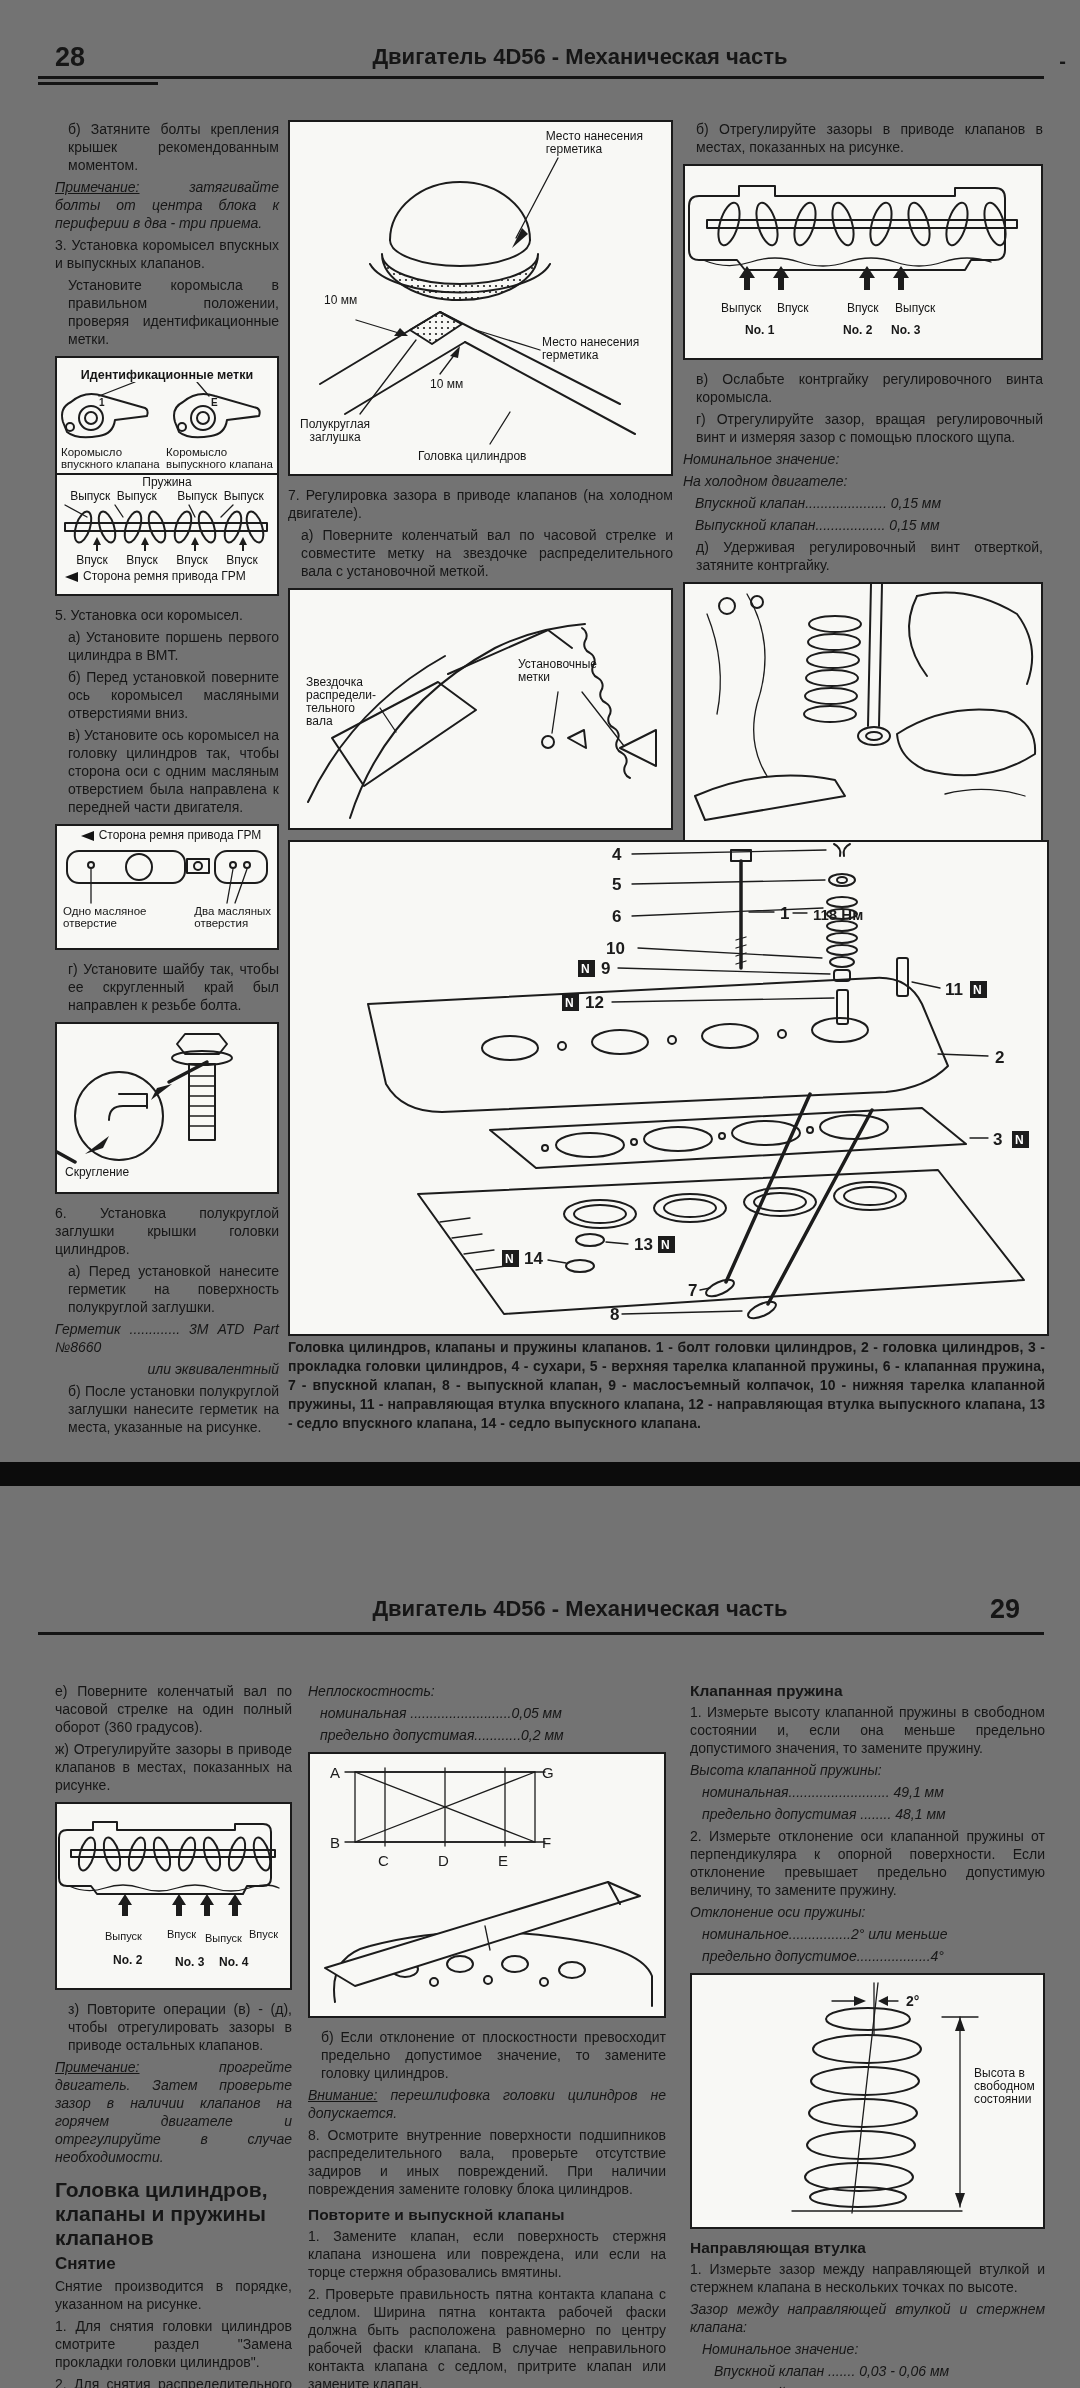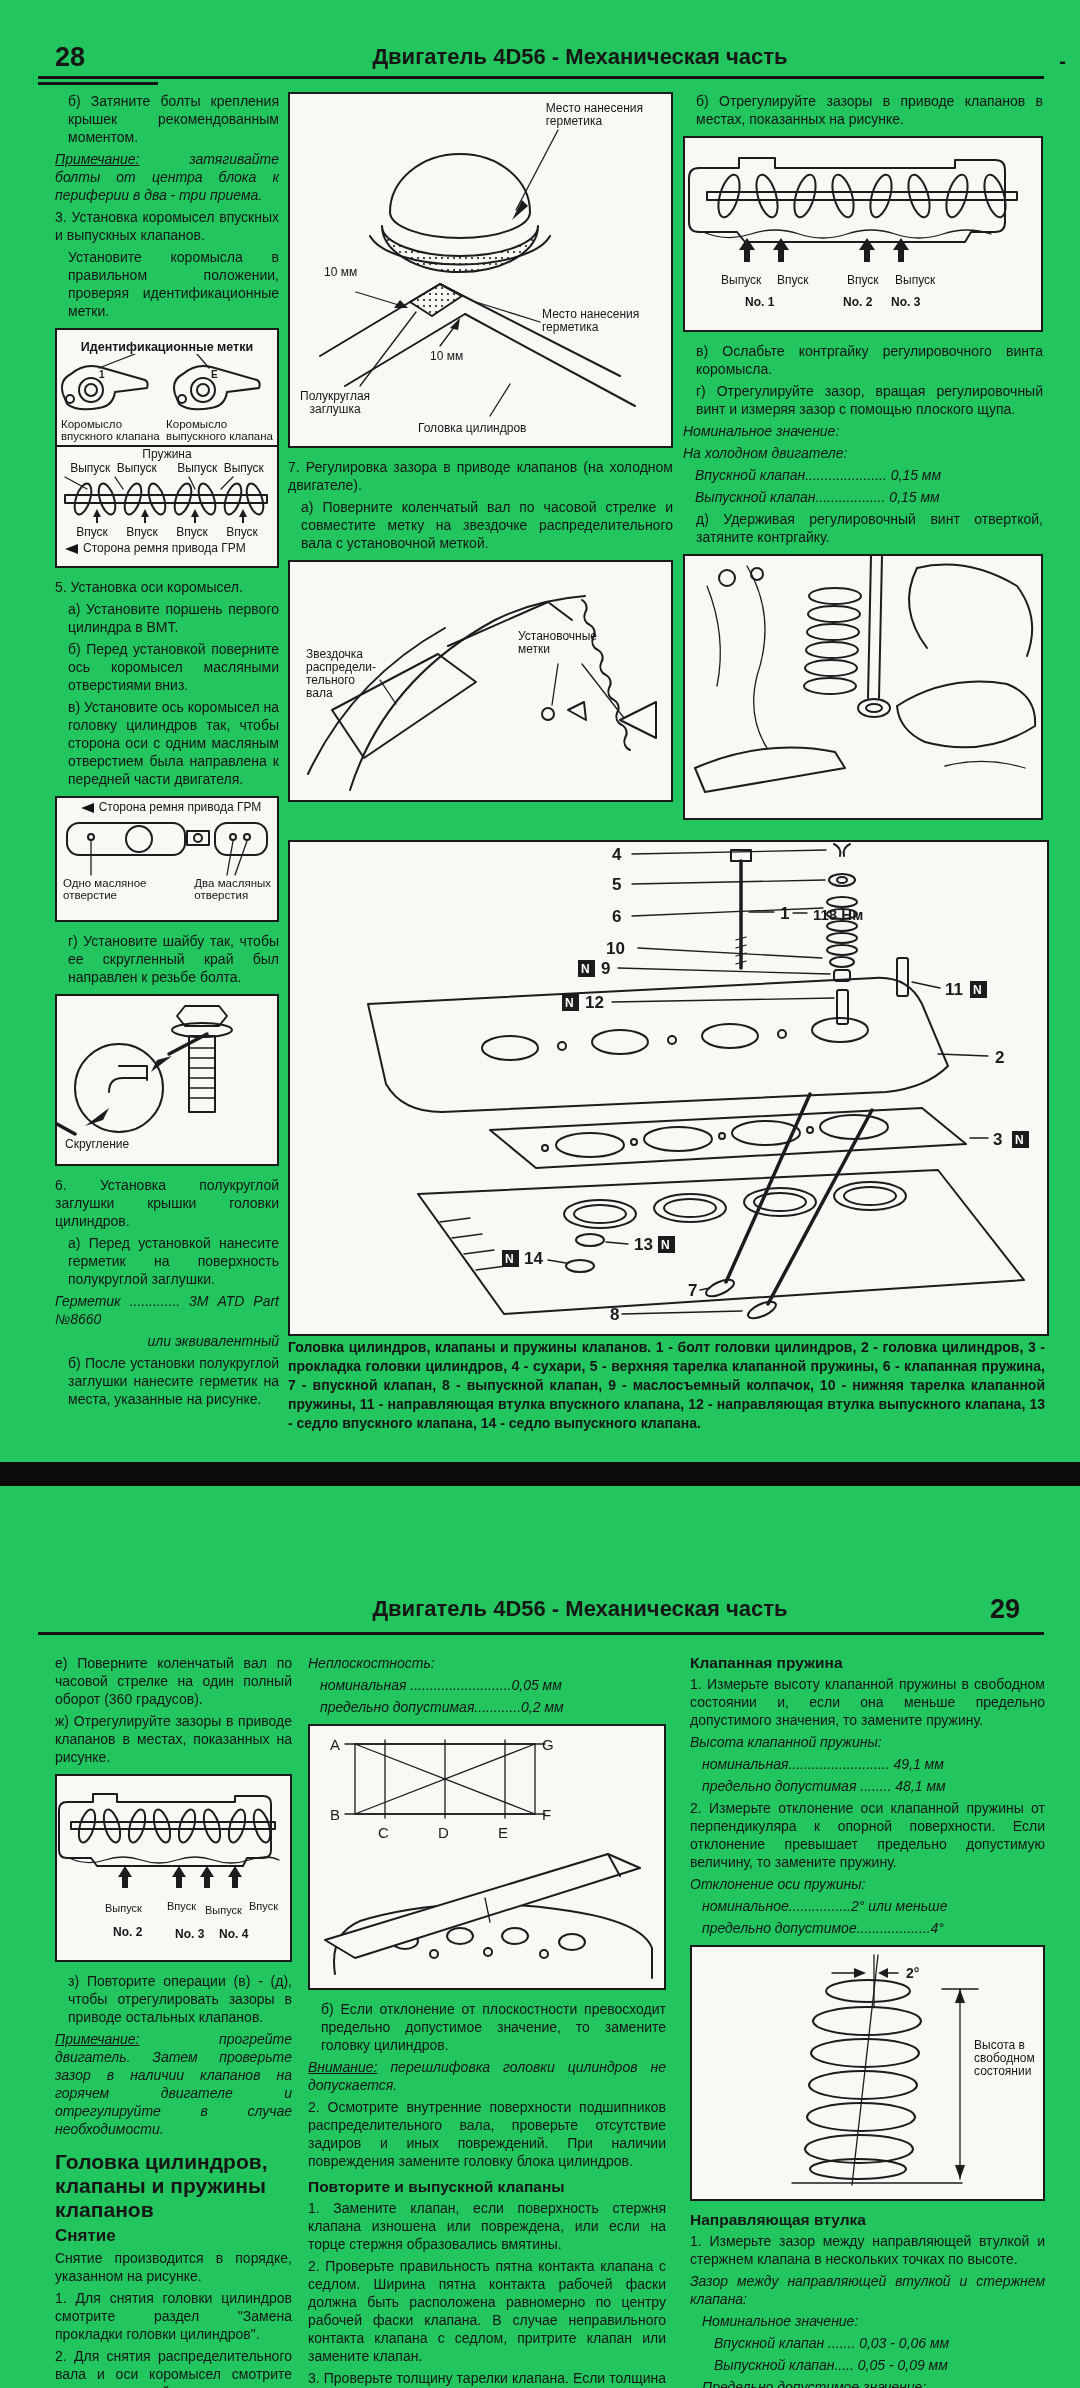--- a/index.html
+++ b/index.html
@@ -1,19 +1,19 @@
 <!DOCTYPE html>
 <html><head>
 <meta charset="utf-8">
 <style>
   html,body{margin:0;padding:0;background:#dcdcda;}
-  #scan{position:relative;width:1080px;height:2388px;margin:0 auto;background:#22c55e;
+  #scan{position:relative;width:1080px;height:2388px;margin:0 auto;background:#737373;
         font-family:"Liberation Sans",sans-serif;color:#161616;overflow:hidden;}
   .page{position:absolute;left:0;width:1080px;}
-  .col{position:absolute;}
+  .col{position:absolute;margin-top:28px;}
   .col p{margin:0 0 4px;font-size:14px;line-height:18px;text-align:justify;}
   .ind{padding-left:13px;}
   .note{font-style:italic;}
   .u{text-decoration:underline;}
   .spec{font-style:italic;font-size:14px;line-height:18px;margin:0;text-align:left;}
   .spec.v{padding-left:12px;}
   .right{text-align:right !important;}
   .pgnum{position:absolute;font-size:27px;font-weight:bold;}
   .ptitle{position:absolute;width:100%;text-align:center;font-size:22px;font-weight:bold;margin-left:40px;}
   .rule{position:absolute;background:#141414;}
@@ -487,21 +487,21 @@
             <circle cx="178" cy="226" r="4"></circle>
             <circle cx="234" cy="228" r="4"></circle>
           <polygon points="15,214 298,128 330,142 45,232" style="fill:#f8f8f5;"></polygon>
           <line x1="298" y1="128" x2="310" y2="150"></line>
           <line class="thin" x1="175" y1="172" x2="180" y2="196"></line>
         </svg>
       </div>
 
       <p class="ind">б) Если отклонение от плоскостности превосходит предельно допустимое значение, то замените головку цилиндров.</p>
       <p class="note"><span class="u">Внимание:</span> <span>перешлифовка головки цилиндров не допускается.</span></p>
-      <p>2. Осмотрите внутренние поверхности подшипников распределительного вала, проверьте отсутствие задиров и иных повреждений. При наличии повреждения замените головку блока цилиндров.</p>
+      <p>8. Осмотрите внутренние поверхности подшипников распределительного вала, проверьте отсутствие задиров и иных повреждений. При наличии повреждения замените головку блока цилиндров.</p>
 
       <div class="h3">Повторите и выпускной клапаны</div>
       <p>1. Замените клапан, если поверхность стержня клапана изношена или повреждена, или если на торце стержня образовались вмятины.</p>
       <p>2. Проверьте правильность пятна контакта клапана с седлом. Ширина пятна контакта рабочей фаски должна быть расположена равномерно по центру рабочей фаски клапана. В случае неправильного контакта клапана с седлом, притрите клапан или замените клапан.</p>
       <p>3. Проверьте толщину тарелки клапана. Если толщина тарелки клапана меньше предельно допустимого зна-</p>
     </div>
 
     <div class="col" style="left:690px;top:168px;width:355px;">
       <div class="h3" style="margin-top:0;">Клапанная пружина</div>
       <p>1. Измерьте высоту клапанной пружины в свободном состоянии и, если она меньше предельно допустимого значения, то замените пружину.</p>

